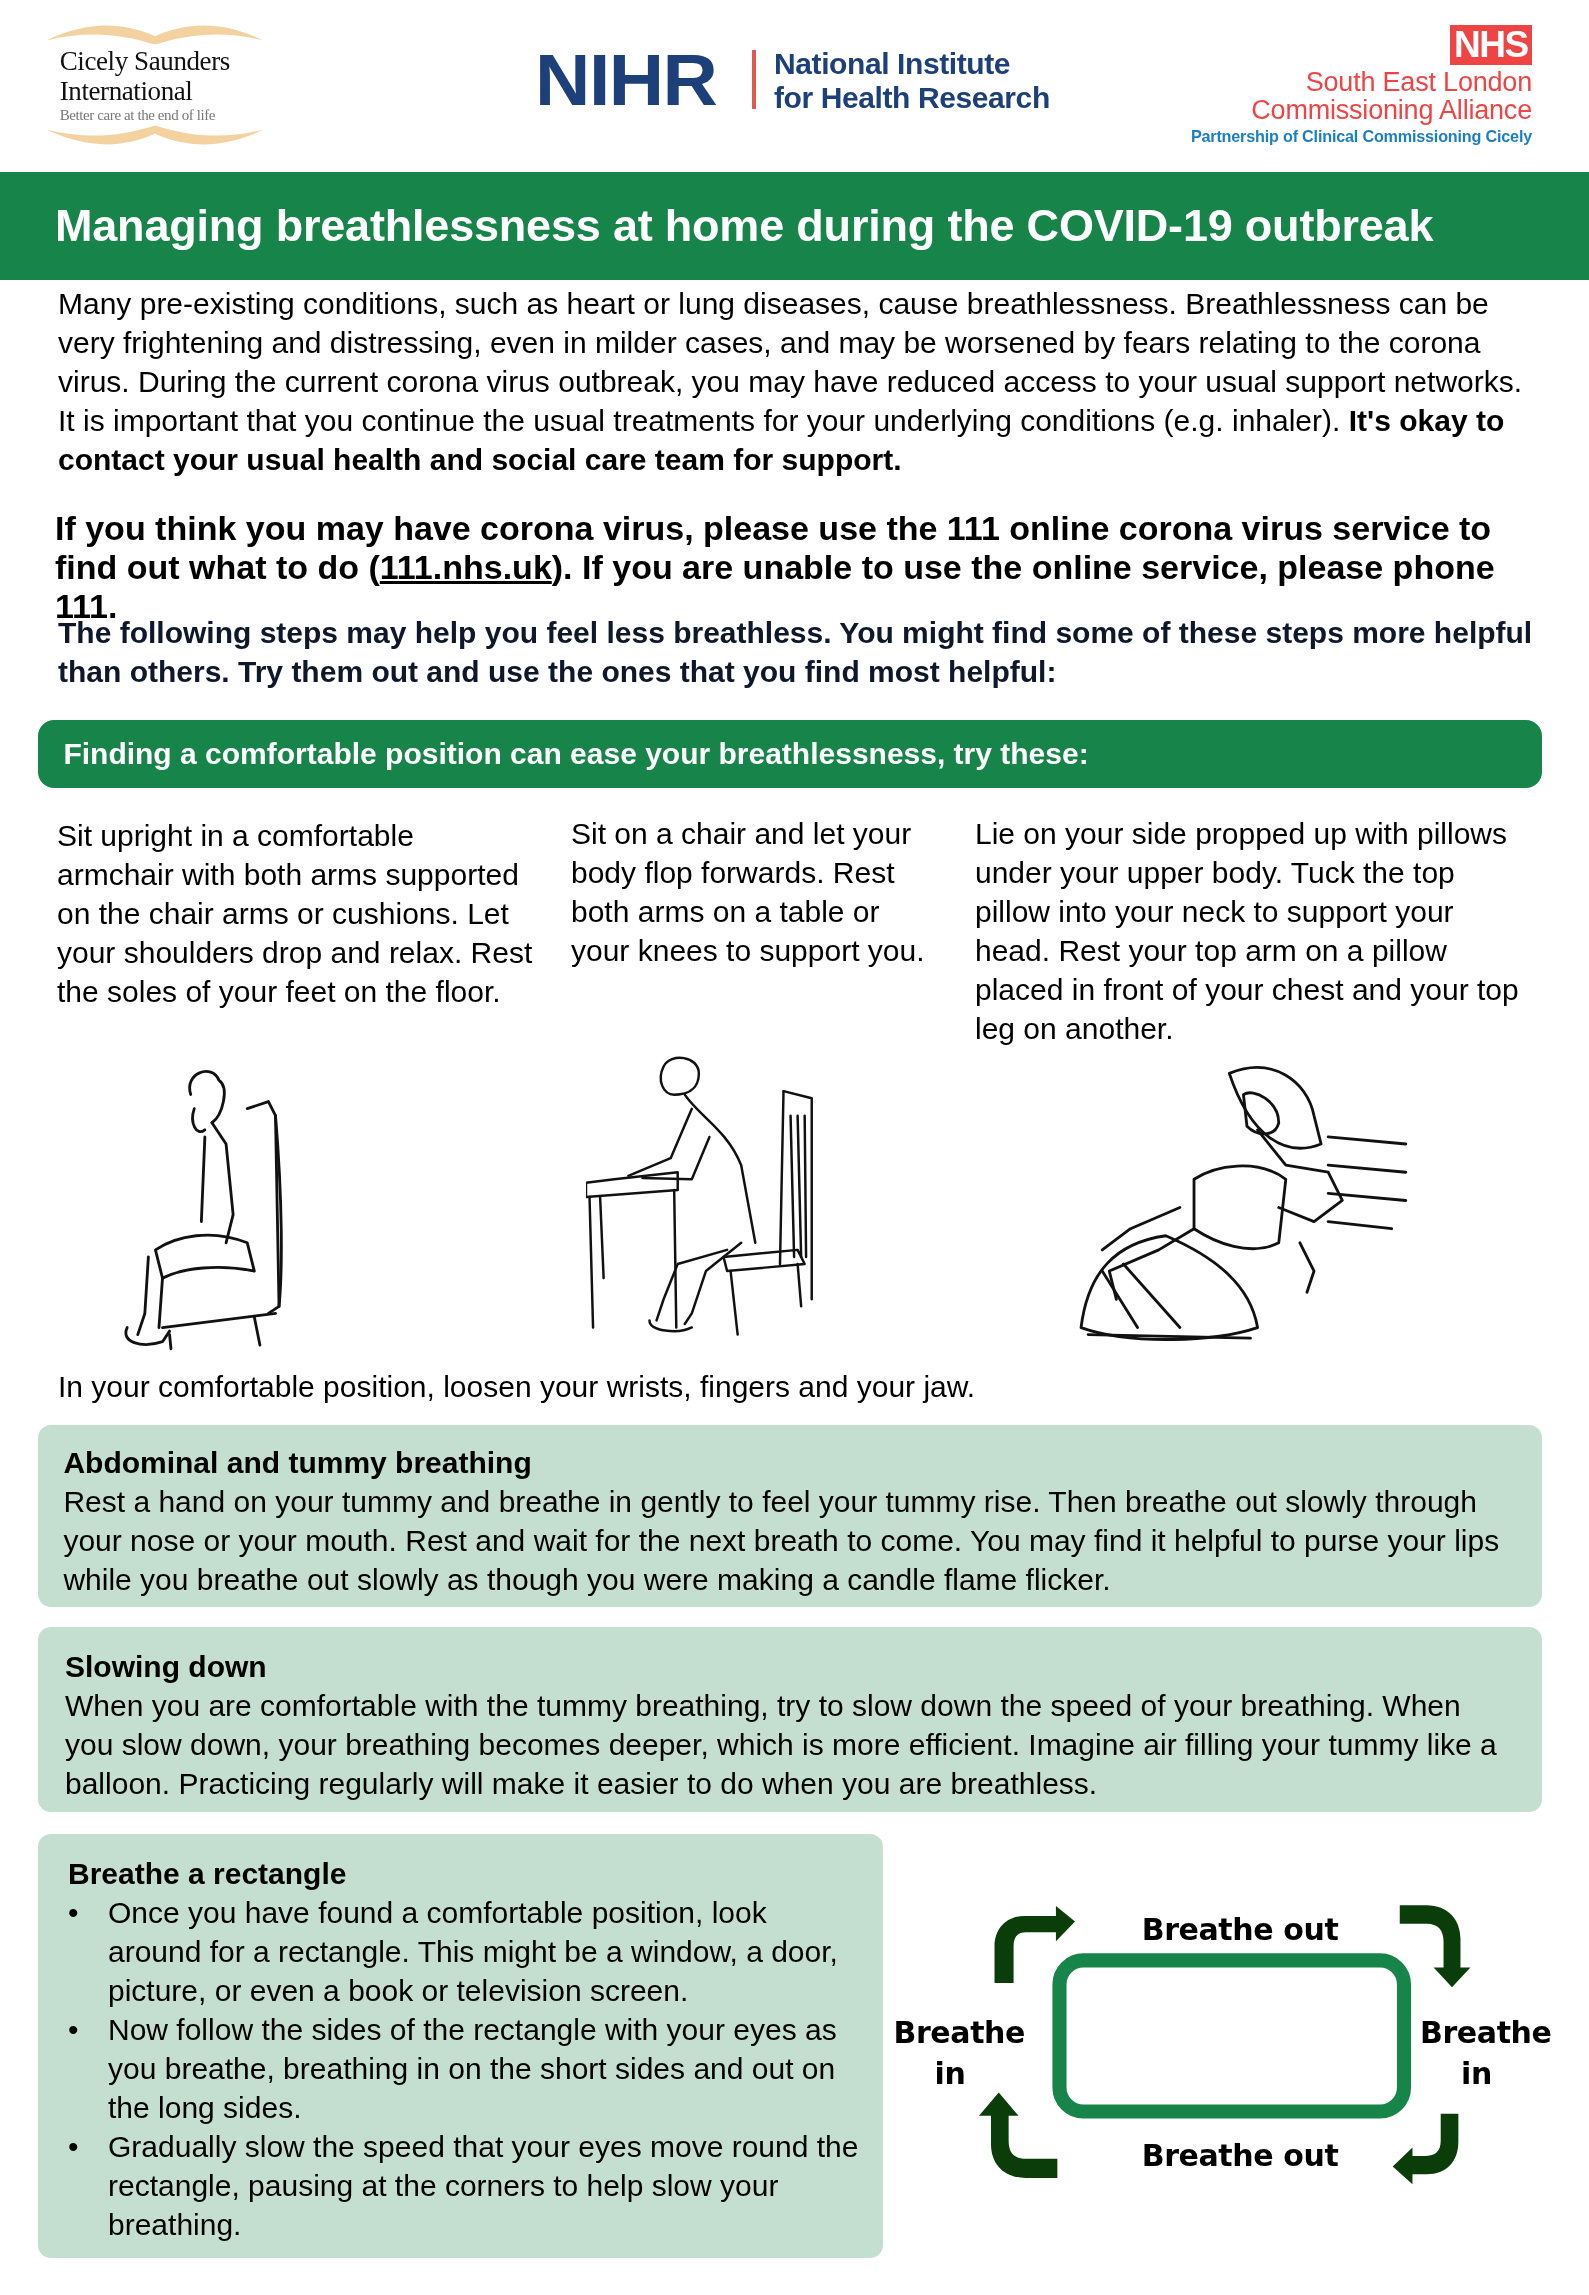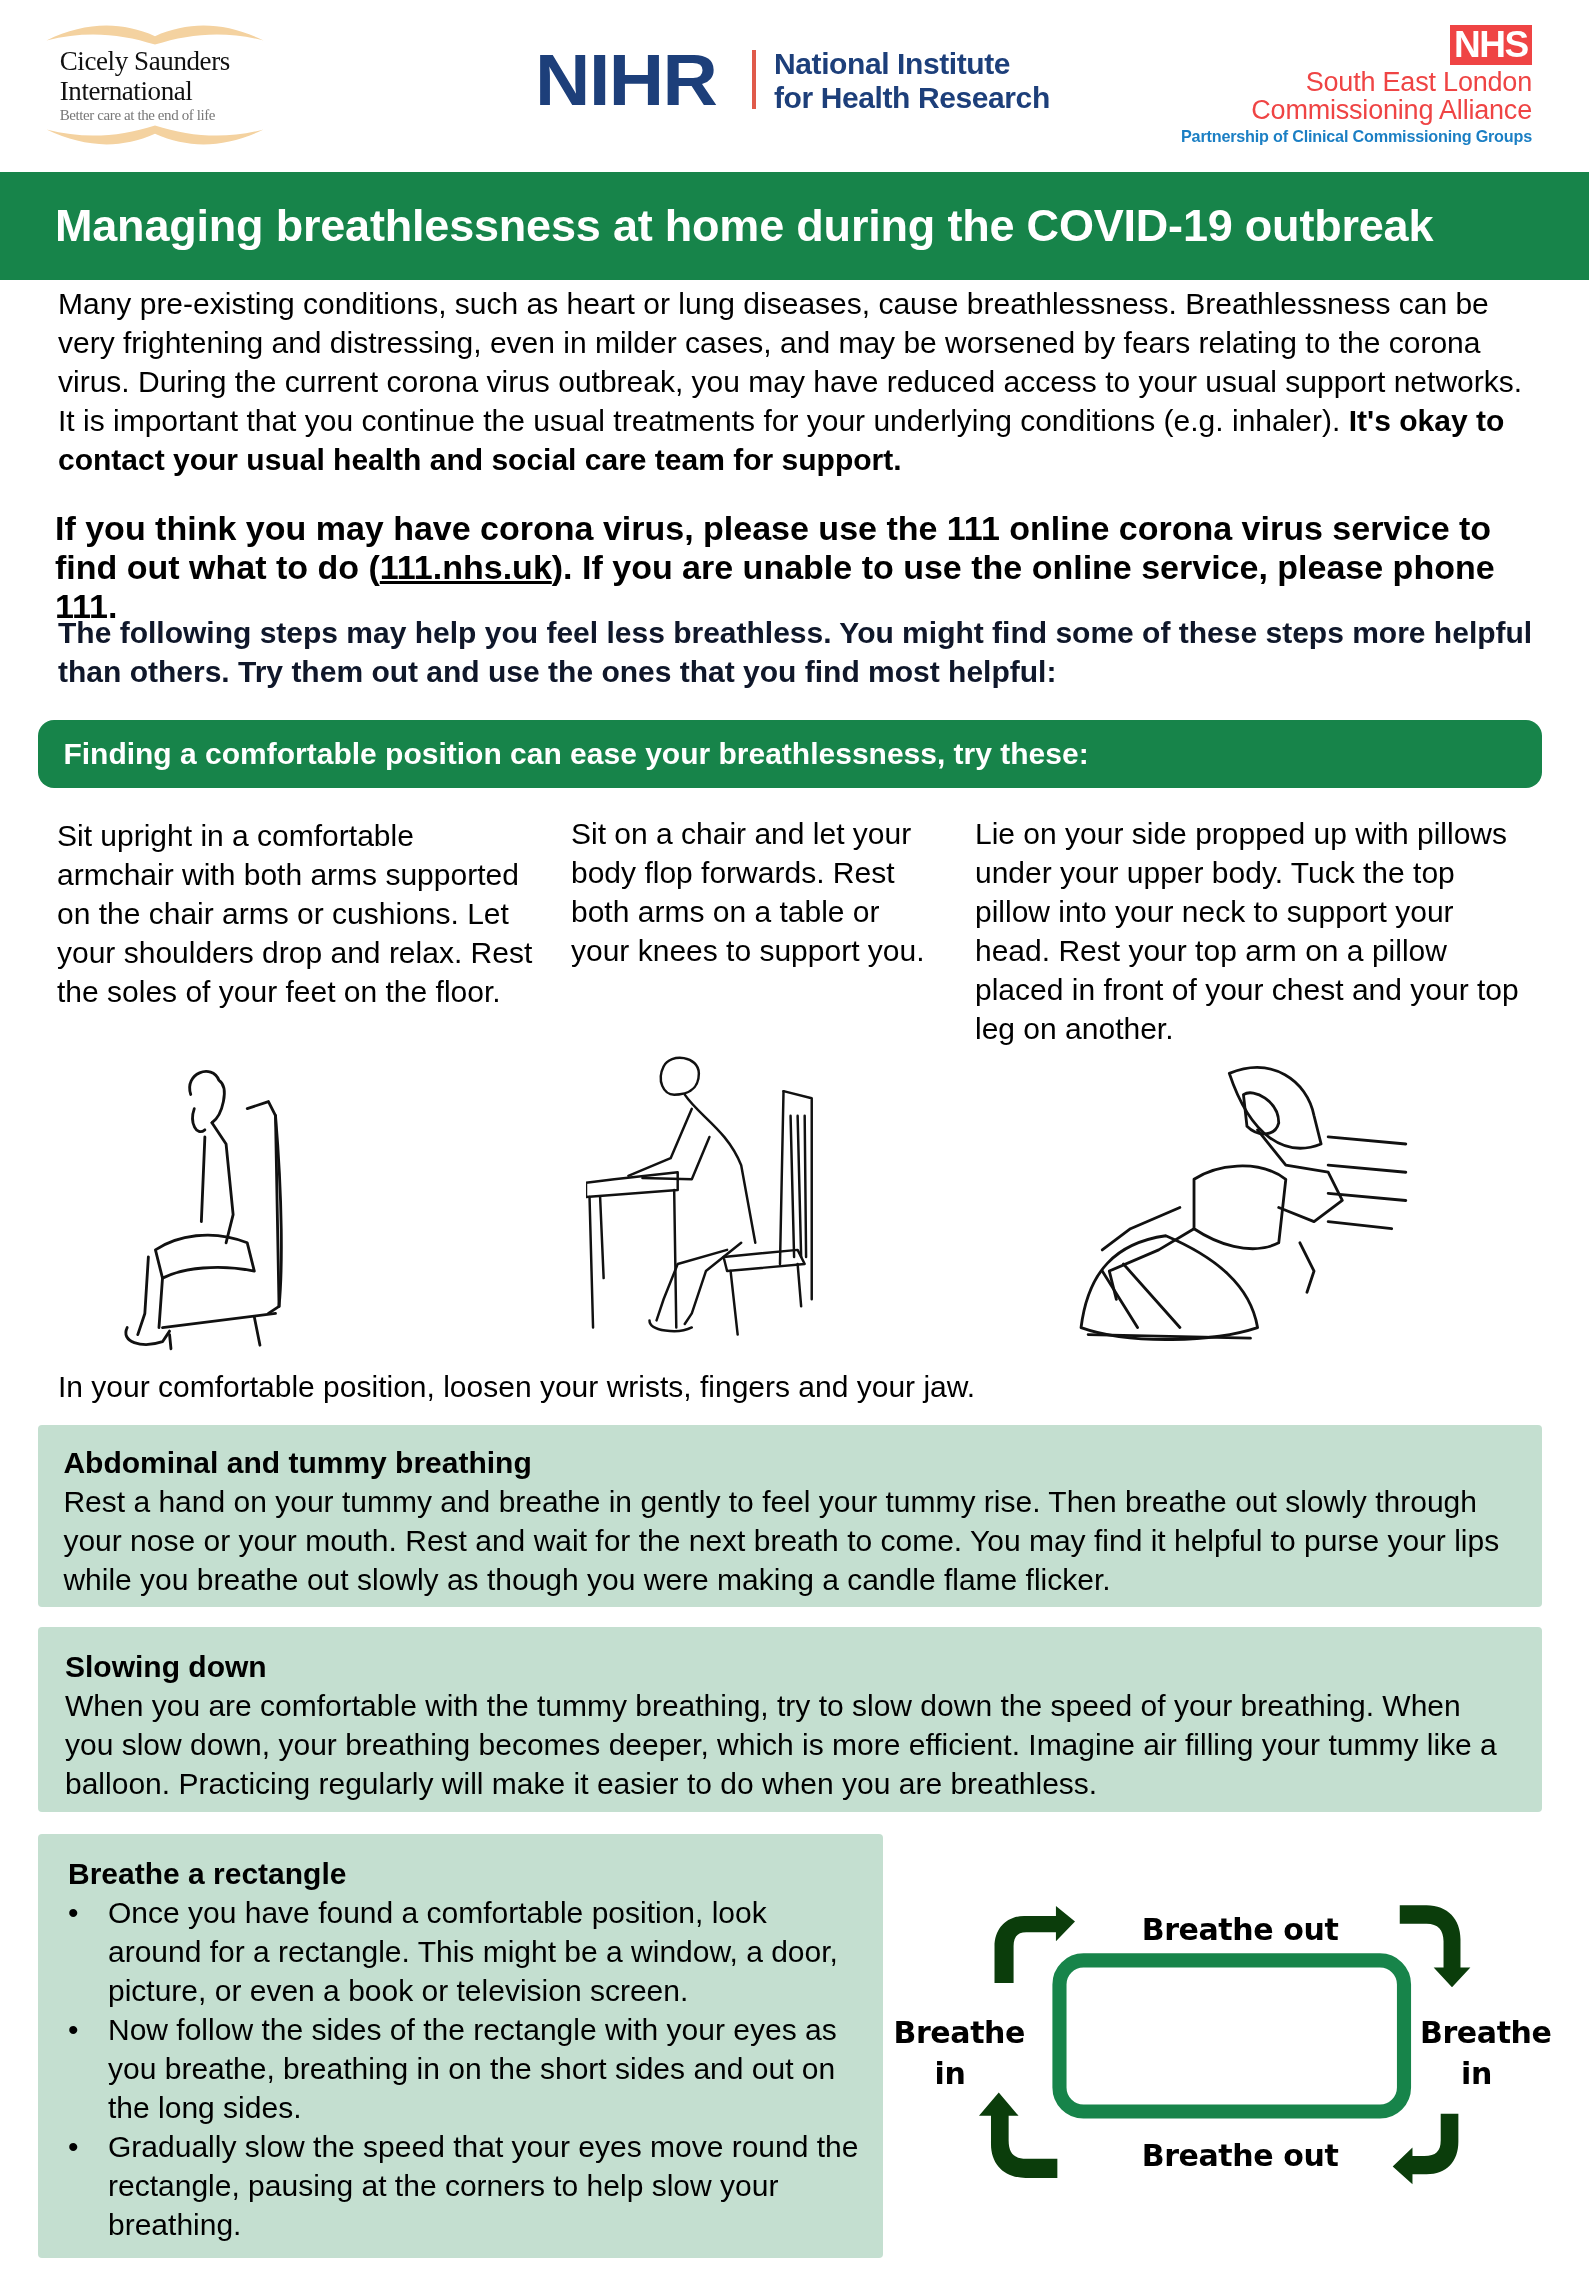--- a/index.html
+++ b/index.html
@@ -47,21 +47,21 @@
     .pos-3 { left: 975px; top: 814px; width: 551px; }
 
     .illus { position: absolute; }
     .illus-1 { left: 106px; top: 1059px; width: 226px; height: 297px; }
     .illus-2 { left: 586px; top: 1052px; width: 261px; height: 297px; }
     .illus-3 { left: 1074px; top: 1059px; width: 353px; height: 290px; }
 
     .loosen { position: absolute; left: 58px; top: 1367px; font-size: 30px; line-height: 39px; white-space: nowrap; }
 
     
-    .tip-box { position: absolute; background: #c4dfd0; border-radius: 4px; }
+    .tip-box { position: absolute; background: #c4dfd0; border-radius: 13px; }
     .tip-box h2 { font-size: 30px; line-height: 39px; font-weight: 700; }
     .tip-box p { font-size: 30px; line-height: 39px; }
     .box-abdominal { left: 38px; top: 1425px; width: 1504px; height: 182px; padding: 18.4px 27px 0 25.4px; }
     .box-slowing { left: 38px; top: 1627px; width: 1504px; height: 185px; padding: 20px 27px 8px 27px; }
     .box-rectangle { left: 38px; top: 1834px; width: 845px; height: 424px; padding: 20px 21px 0 30px; }
     .box-rectangle ul { list-style: none; }
     .box-rectangle li { position: relative; padding-left: 40px; font-size: 30px; line-height: 39px; }
     .box-rectangle li .dot { position: absolute; left: 0; top: 0; width: 21px; text-align: left; }
 
     
@@ -97,21 +97,21 @@
     <div class="full">
       <div>National Institute</div>
       <div>for Health Research</div>
     </div>
   </div>
 
   <div class="nhs-logo">
     <div class="badge">NHS</div>
     <div class="org1">South East London</div>
     <div class="org2">Commissioning Alliance</div>
-    <div class="partner">Partnership of Clinical Commissioning Groups</div>
+    <div class="partner">Partnership of Clinical Commissioning Cicely</div>
   </div>
 </div>
 
 <div class="title-banner">
   <h1>Managing breathlessness at home during the COVID-19 outbreak</h1>
 </div>
 
 <p class="intro"><span>Many pre-existing conditions, such as heart or lung diseases, cause breathlessness. Breathlessness can be very frightening and distressing, even in milder cases, and may be worsened by fears relating to the corona virus. During the current corona virus outbreak, you may have reduced access to your usual support networks. It is important that you continue the usual treatments for your underlying conditions (e.g. inhaler). </span><b>It's okay to contact your usual health and social care team for support.</b></p>
 
 <p class="warning"><span>If you think you may have corona virus, please use the 111 online corona virus service to find out what to do (</span><span class="link">111.nhs.uk</span><span>). If you are unable to use the online service, please phone 111.</span></p>

